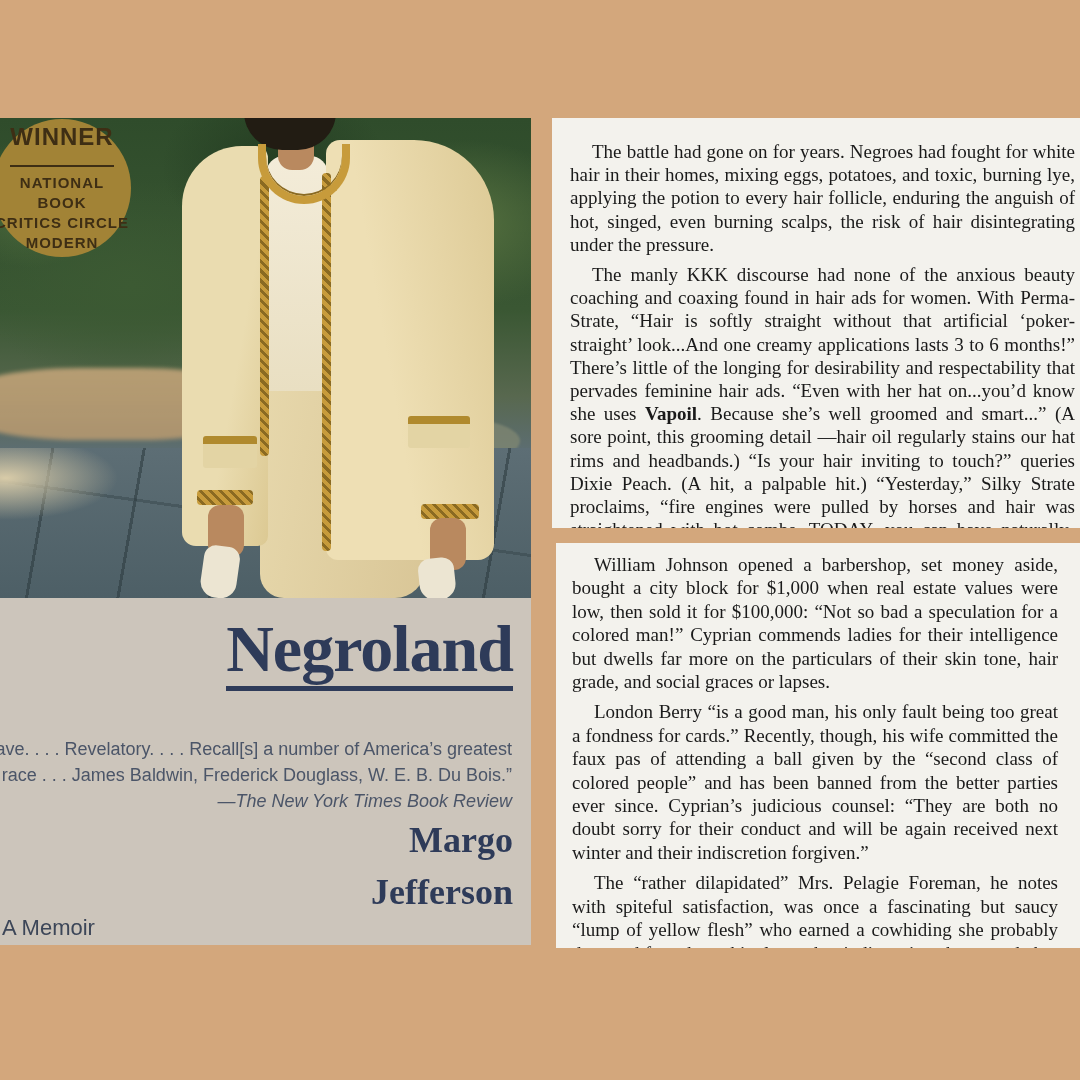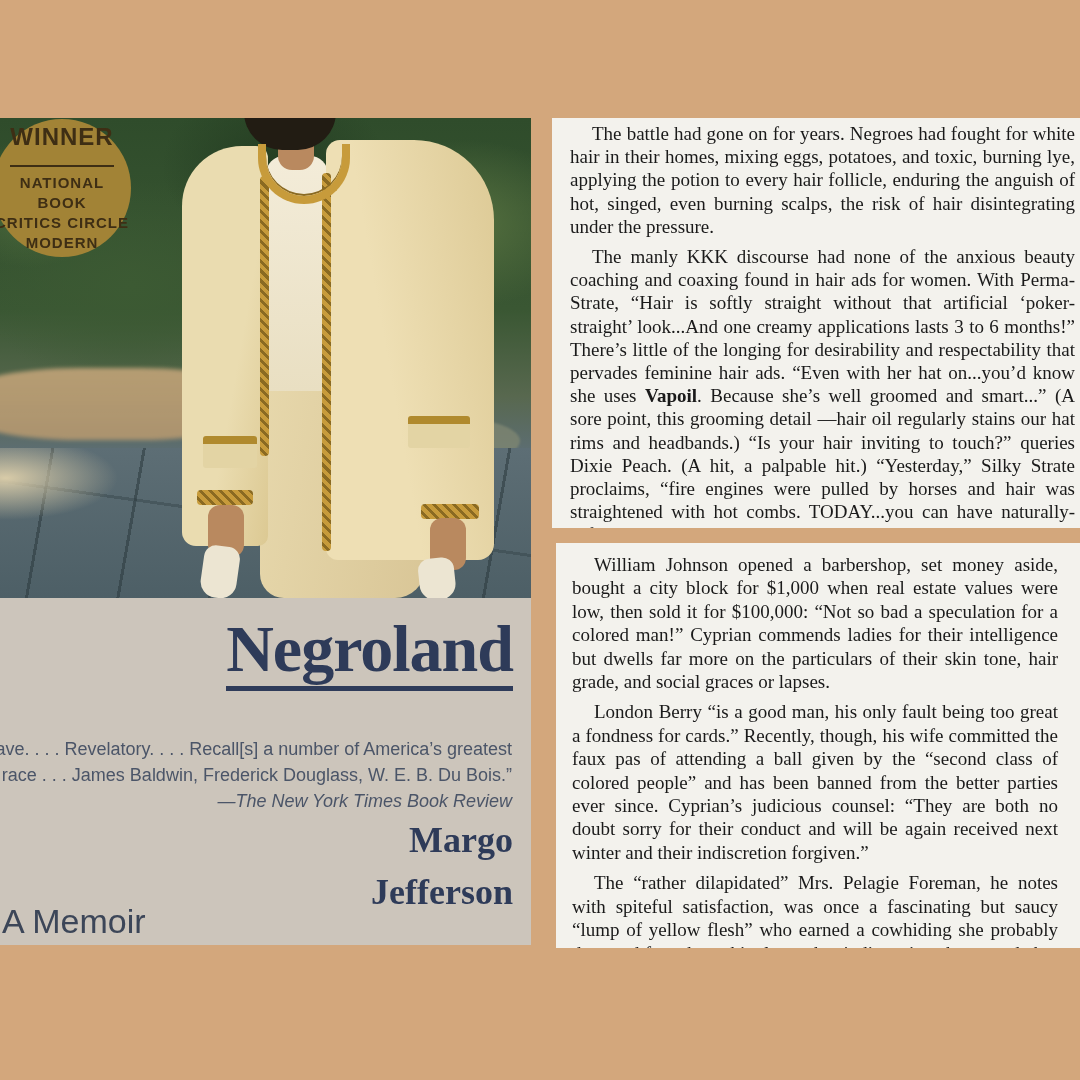--- a/index.html
+++ b/index.html
@@ -85,30 +85,30 @@
     font-family:"Liberation Serif",serif;font-weight:bold;
     font-size:66px;color:#2e3b59;letter-spacing:-1px;
     border-bottom:5px solid #2e3b59;padding-bottom:4px;line-height:1;
   }
   .quote{position:absolute;right:19px;top:138px;text-align:right;
     color:#4b5568;font-size:18px;line-height:26px;white-space:nowrap;}
   .quote .attr{font-style:italic;}
   .author{position:absolute;right:18px;top:216px;text-align:right;
     font-family:"Liberation Serif",serif;font-weight:bold;font-size:36px;
     line-height:52px;color:#2e3b59;}
-  .memoir{position:absolute;left:42px;bottom:4px;font-size:34px;color:#3c4658;}
+  .memoir{position:absolute;left:42px;bottom:4px;font-size:22px;color:#3c4658;}
   
   .excerpt{
     position:absolute;background:#f3f2ed;overflow:hidden;
     font-family:"Liberation Serif",serif;color:#1a1a1a;
     text-align:justify;box-sizing:border-box;
   }
   .excerpt p{margin:0 0 7px 0;text-indent:22px;}
   .block1{left:552px;top:118px;width:528px;height:410px;
-    padding:4px 5px 0 18px;font-size:19px;line-height:23.2px;}
+    padding:22px 5px 0 18px;font-size:19px;line-height:23.2px;}
   .block2{left:556px;top:543px;width:524px;height:405px;
     padding:10px 22px 0 16px;font-size:19px;line-height:23.4px;}
 </style>
 </head>
 <body>
 
 <div class="cover">
 
   <div class="photo">
     <div class="path-band"></div>

